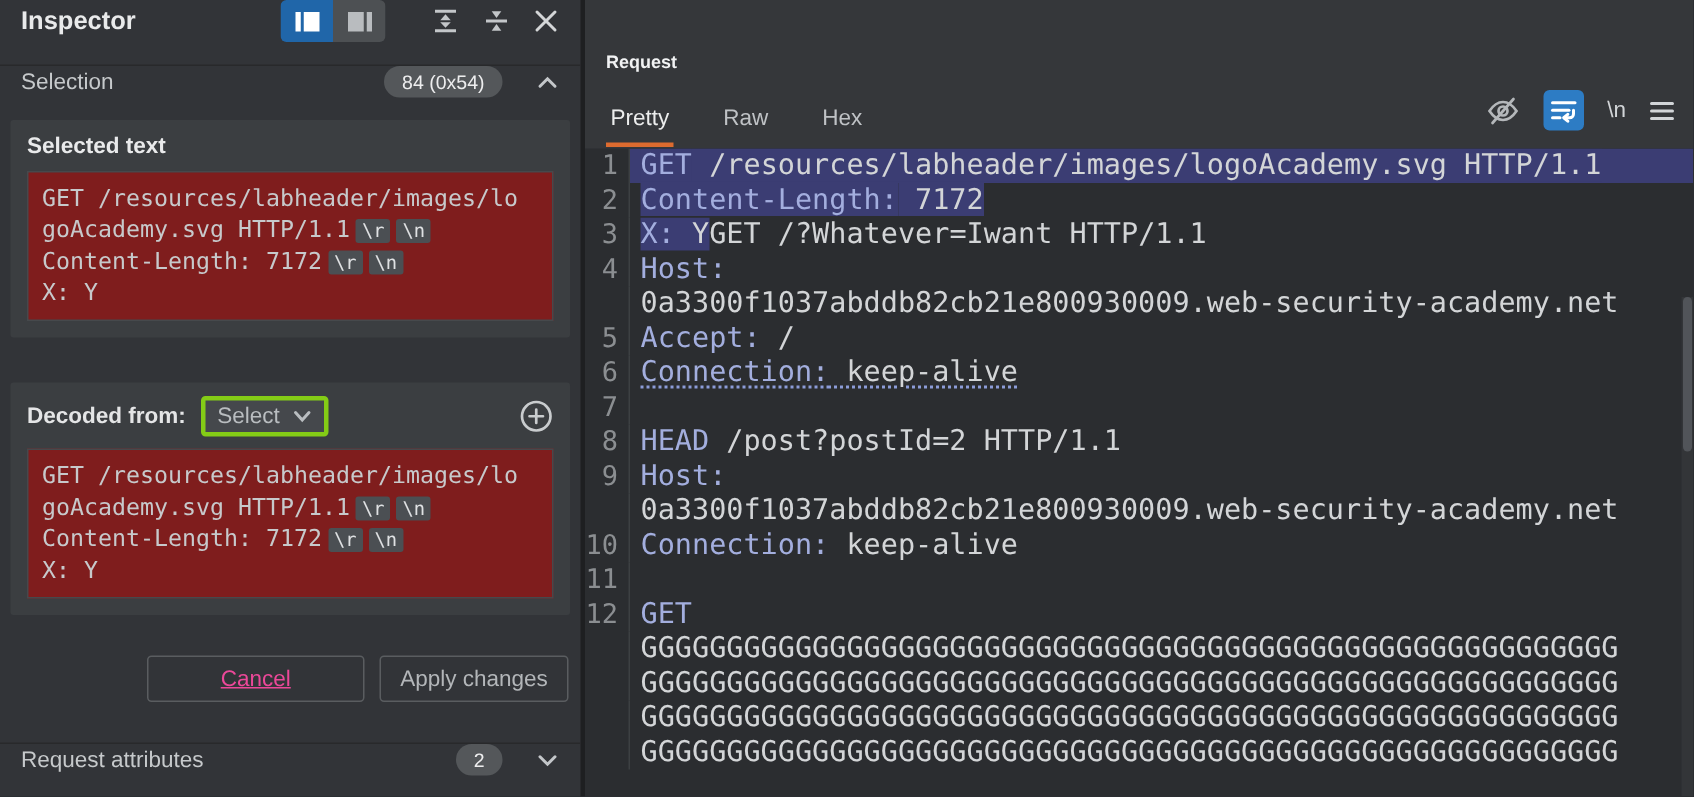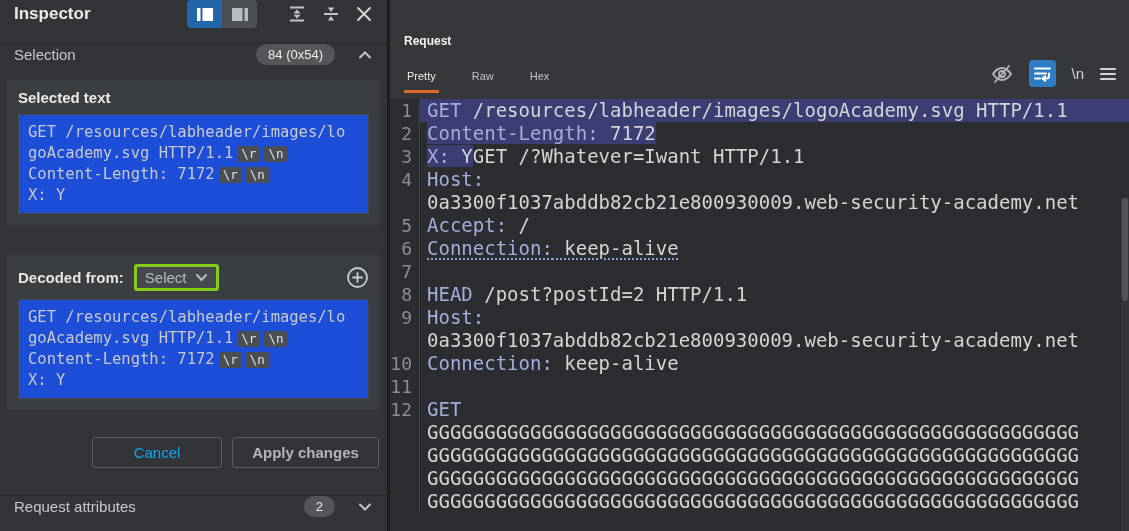--- a/index.html
+++ b/index.html
@@ -17,45 +17,45 @@
   .seg-on  { background:#2066a9; }
   .seg-off { background:#4d5053; }
   .tool-ic { margin-left:14px; cursor:pointer; display:flex; align-items:center; }
   .sec-row { height:41px; display:flex; align-items:center; padding:0 14px;
              border-top:1px solid #28292b; cursor:pointer; }
   .sec-label { flex:1; font-size:15px; color:#c6c9cb; }
   .pill { background:#54575a; color:#ededee; border-radius:12px; font-size:13px;
           padding:3px 12px; margin-right:22px; }
   .card { background:#3b3e41; margin:0 7px; padding:9px 11px 11px 11px; border-radius:2px; }
   .card-h { font-size:15px; font-weight:bold; color:#e9eaeb; margin-bottom:8px; }
-  .mono-box { background:#1d4ed8; border:1px solid #46494c; padding:7px 9px; min-height:96px; }
+  .mono-box { background:#7f1d1d; border:1px solid #46494c; padding:7px 9px; min-height:96px; }
   .mline { font-family:"DejaVu Sans Mono", monospace; font-size:15.5px; line-height:21px;
            color:#c7c9cb; white-space:pre; display:flex; align-items:center; }
   .mtext { white-space:pre; }
   .chip { background:#4b4f53; color:#dfe1e3; font-size:12.5px; line-height:16px;
           border-radius:2px; padding:0 4px; margin-left:4px; font-family:"DejaVu Sans Mono", monospace; }
   .dec-row { display:flex; align-items:center; margin-bottom:8px; }
   .dec-label { font-size:15px; font-weight:bold; color:#e4e5e6; margin-right:10px; }
   .dd { background:#45484c; border:3px solid #84cc16; border-radius:3px; height:27px;
         display:flex; align-items:center; padding:0 8px; color:#b9bdc0; font-size:15px;
         cursor:pointer; }
   .dd svg { margin-left:8px; }
   .dec-spacer { flex:1; }
   .btn-row { display:flex; justify-content:flex-end; gap:10px; padding:12px 8px 12px 0; }
   .btn { height:31px; border:1px solid #5a5d60; border-radius:3px; background:transparent;
          font-size:15px; display:flex; align-items:center; justify-content:center; cursor:pointer;
          font-family:"Liberation Sans", sans-serif; }
-  .btn-cancel { width:130px; color:#0ea5e9; }
-  .btn-apply  { width:147px; color:#b3b6b9; font-weight:bold; } .gap20 { height:20px; }
+  .btn-cancel { width:145px; color:#ec4899;text-decoration:underline; }
+  .btn-apply  { width:126px; color:#b3b6b9; font-weight:normal; } .gap20 { height:20px; }
 
   
   .rp { flex:1; height:531px; background:#35373a; position:relative; overflow:hidden; }
   .rp-title { position:absolute; left:14px; top:34px; font-size:12px; font-weight:bold; color:#f1f2f3; }
   .tabs { position:absolute; left:14px; top:66px; display:flex; }
-  .tab { font-size:11px; color:#bfc2c5; margin-right:30px; padding:4px 3px 8px 3px; cursor:pointer; }
+  .tab { font-size:15px; color:#bfc2c5; margin-right:30px; padding:4px 3px 8px 3px; cursor:pointer; }
   .tab.active { color:#eceded; border-bottom:3px solid #dd6b2f; }
   .rp-icons { position:absolute; right:12px; top:60px; display:flex; align-items:center; gap:15px; }
   .icon-btn { cursor:pointer; display:flex; align-items:center; justify-content:center; }
   .wrap-btn { width:27px; height:27px; background:#2d7cc4; border-radius:4px; }
   .nl-label { font-size:15px; color:#d2d5d8; font-family:"Liberation Sans", sans-serif; }
 
   .editor { position:absolute; left:0; right:0; top:99px; bottom:0; background:#2b2d30;
             overflow:hidden; cursor:text; }
   .ed-row { display:flex; height:23px; font-family:"DejaVu Sans Mono", monospace;
             font-size:19px; line-height:23px; }

